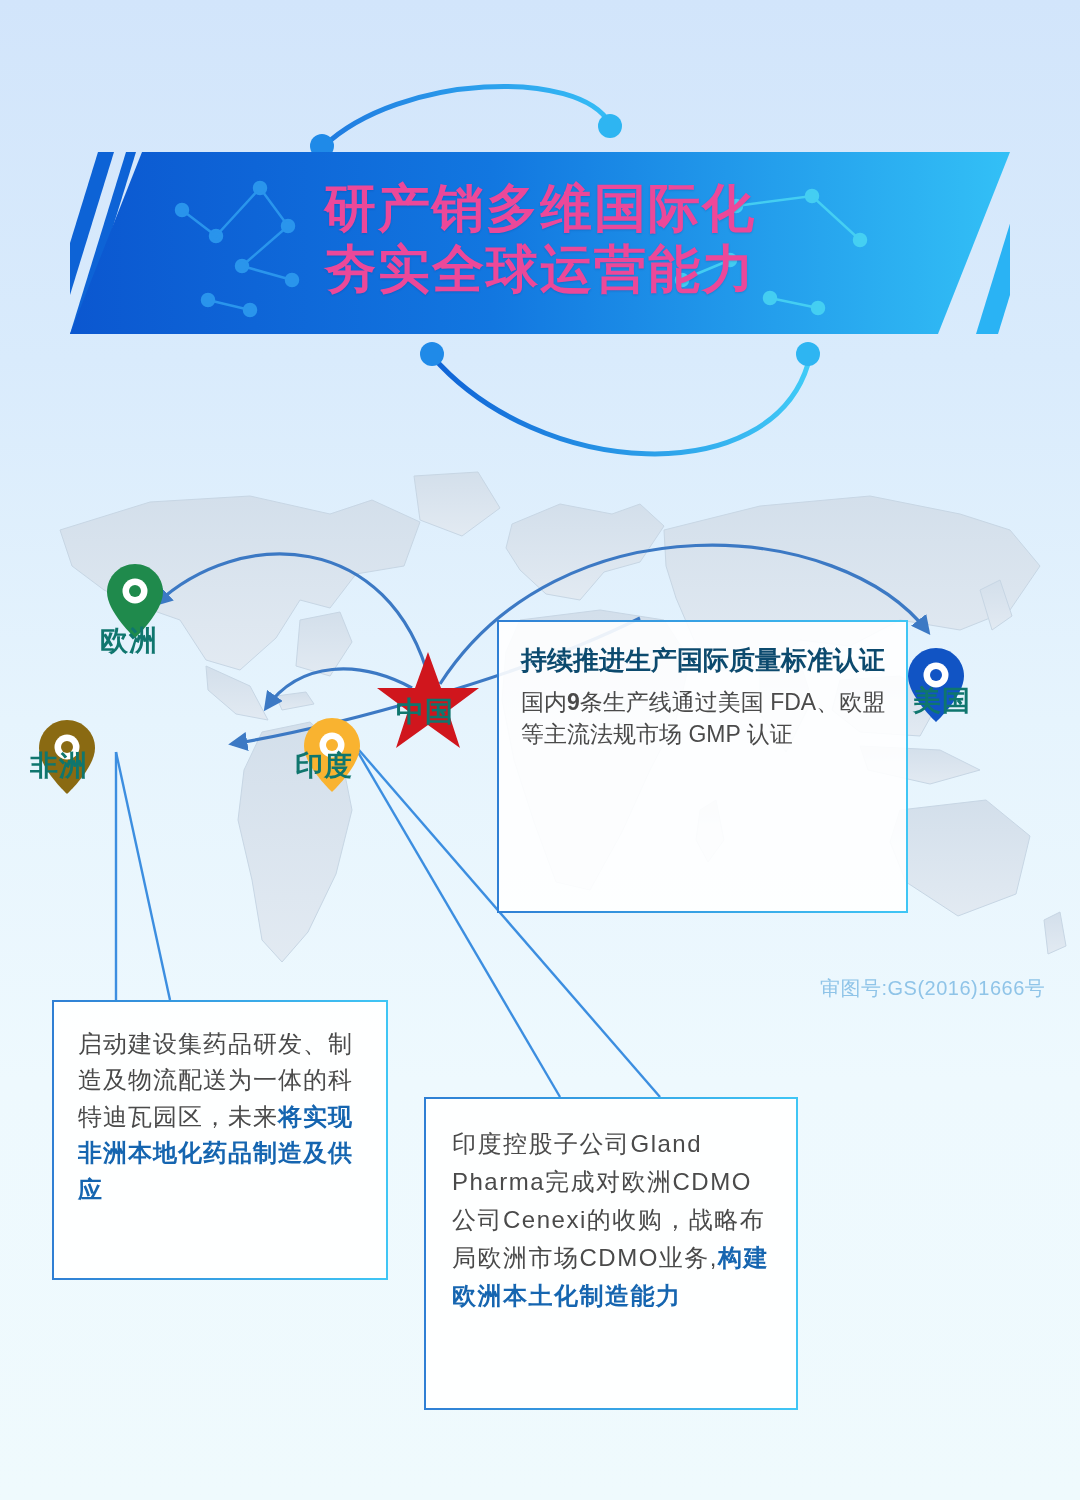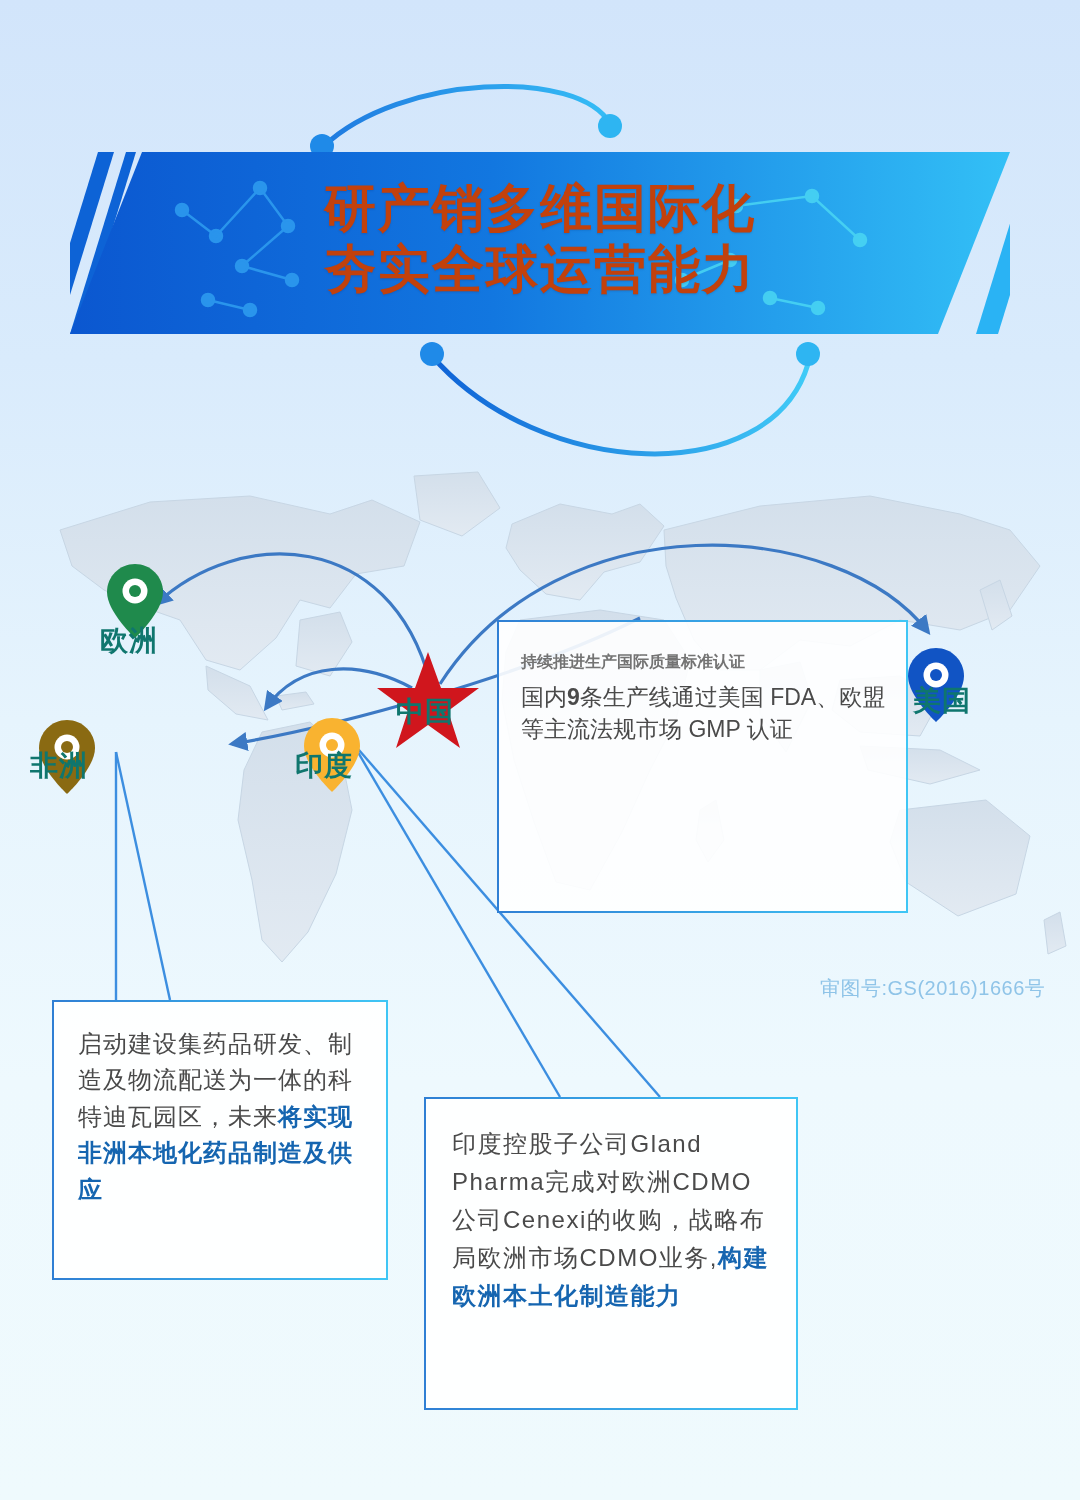--- a/index.html
+++ b/index.html
@@ -12,39 +12,39 @@
   .abs{position:absolute;}
 
   
   #map-layer{left:0;top:470px;width:1080px;height:940px;}
   #map-layer svg{display:block;width:1080px;height:940px;}
 
   
   #banner{left:70px;top:148px;width:940px;height:190px;}
   .banner-title{
     position:absolute;left:0;top:30px;width:940px;text-align:center;
-    color:#c2410c;font-size:52px;font-weight:bold;line-height:1.17;
+    color:#ec4899;font-size:52px;font-weight:bold;line-height:1.17;
     letter-spacing:2px;
     text-shadow:0 1px 2px rgba(0,40,110,.18);
   }
   .banner-title div{white-space:nowrap;}
 
   
   .infobox{
     background:rgba(255,255,255,.90);
     border:2px solid;
     border-image:linear-gradient(90deg,#2f7fd4,#3fc6f5) 1;
     box-sizing:border-box;
   }
   #box-cert{left:497px;top:620px;width:411px;height:293px;padding:22px 20px 10px 22px;}
   #box-africa{left:52px;top:1000px;width:336px;height:280px;padding:24px 22px 10px 24px;}
   #box-india{left:424px;top:1097px;width:374px;height:313px;padding:26px 22px 21px 26px;}
 
   .bx-head{
-    color:#737373;font-weight:bold;font-size:16px;line-height:1.3;margin:8px 0 8px 0;
+    color:#0c4a6e;font-weight:bold;font-size:26px;line-height:1.3;margin:0 0 8px 0;
   }
   .bx-p{
     color:#4a4a4a;font-size:23px;line-height:1.42;margin:0 0 14px 0;
   }
   .bx-p:last-child{margin-bottom:0;}
   .bx-p b{color:#4a4a4a;font-weight:bold;}
   .bx-p .hl{color:#1565b0;font-weight:bold;}
   #box-africa .bx-p{font-size:24px;line-height:1.52;letter-spacing:1px;}
   #box-india .bx-p{font-size:24px;line-height:1.58;letter-spacing:1.5px;}
 

